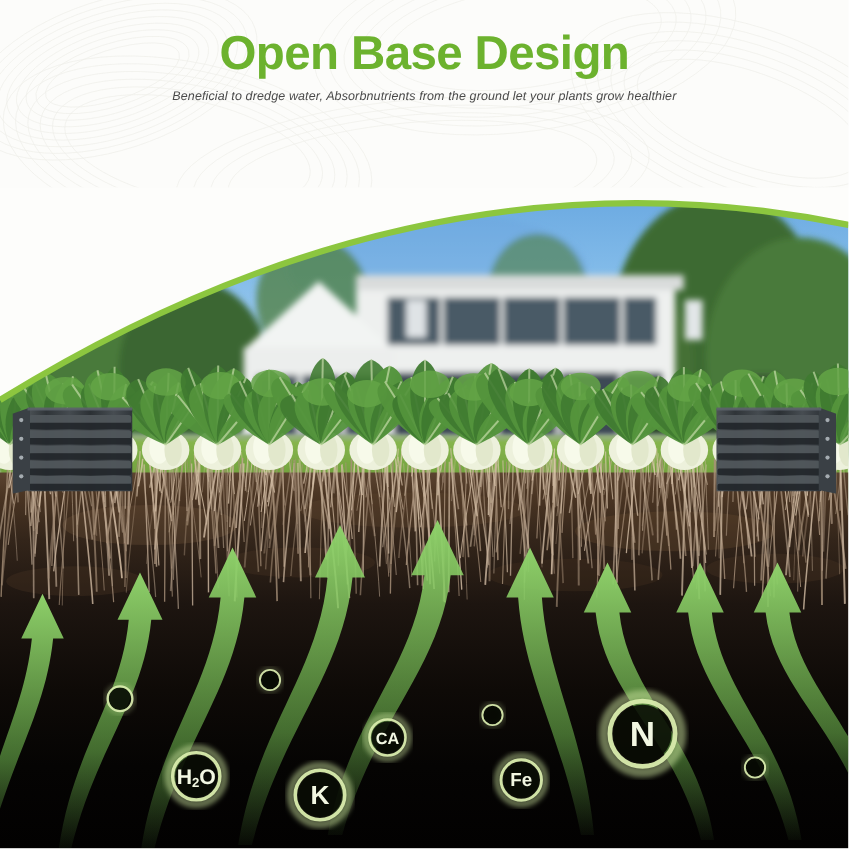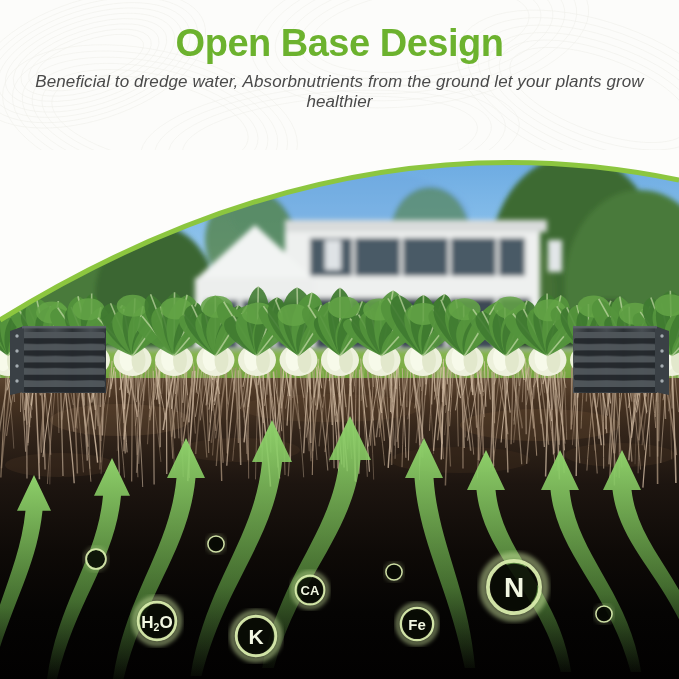--- a/index.html
+++ b/index.html
@@ -19,21 +19,21 @@
   .header-texture{position:absolute;inset:0;opacity:.55;}
   .title{
     position:absolute;left:0;top:22px;width:679px;text-align:center;
     font-size:38px;font-weight:bold;letter-spacing:-0.5px;
     color:#6cb22e;
     font-family:"Liberation Sans", sans-serif;
     z-index:4;
   }
   .subtitle{
     position:absolute;left:0;top:72px;width:679px;text-align:center;
-    font-size:17px;font-style:italic;color:#4a4a4a;
+    font-size:10px;font-style:italic;color:#4a4a4a;
     letter-spacing:.1px;
     font-family:"Liberation Sans", sans-serif;
     z-index:4;
   }
 
   
   .photo{
     position:absolute;left:0;top:120px;width:679px;height:559px;
     overflow:hidden;
   }

